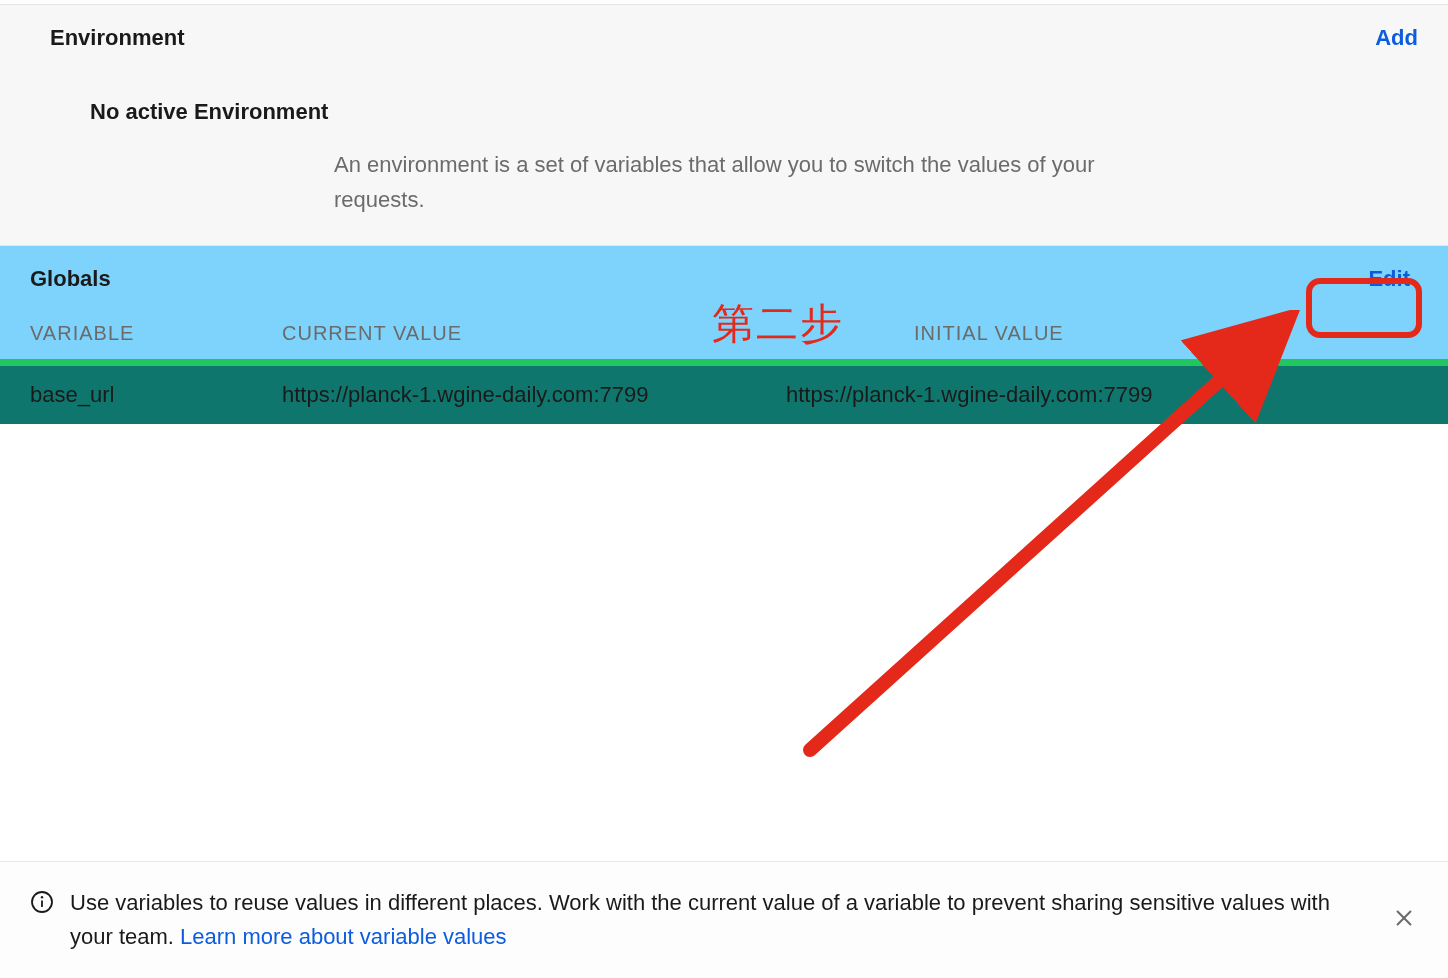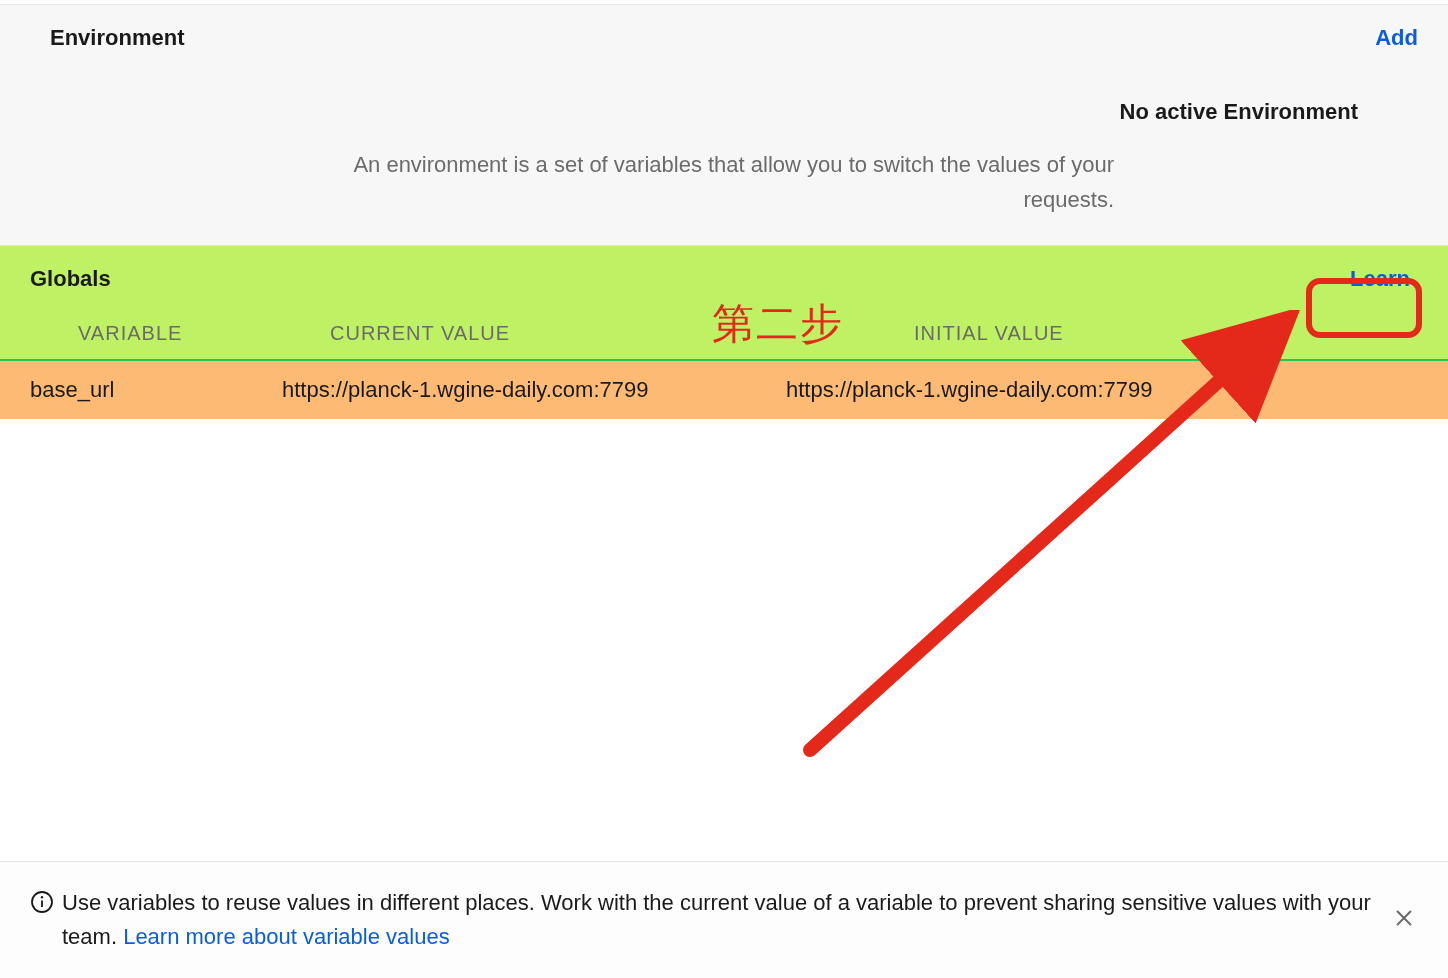--- a/index.html
+++ b/index.html
@@ -38,41 +38,41 @@
     color: #1a1a1a;
     margin-left: 20px;
   }
   .add-link {
     font-size: 22px;
     font-weight: 600;
     color: #0b5cde;
     cursor: pointer;
   }
   .empty-state {
-    text-align: right;
+    text-align: left;
     padding: 0 60px;
   }
   .empty-title {
     font-size: 22px;
     font-weight: 600;
     color: #1a1a1a;
     margin-bottom: 22px;
   }
   .empty-desc {
     font-size: 22px;
     color: #6b6b6b;
     line-height: 1.6;
     max-width: 780px;
     margin: 0 auto;
   }
 
   
   .globals-section {
-    background: #bef264;
-    border-bottom: 2px solid #22c55e;
+    background: #7dd3fc;
+    border-bottom: 7px solid #22c55e;
   }
   .globals-header {
     display: flex;
     justify-content: space-between;
     align-items: center;
     padding: 18px 30px 0 30px;
   }
   .globals-title {
     font-size: 22px;
     font-weight: 600;
@@ -82,51 +82,50 @@
     font-size: 22px;
     font-weight: 600;
     color: #0b5cde;
     cursor: pointer;
     padding: 2px 8px;
   }
 
   .table-head {
     display: flex;
     padding: 28px 30px 14px 30px;
-    margin-left: 48px;
   }
   .th {
     font-size: 20px;
     font-weight: 500;
     letter-spacing: 1px;
     color: #6b6b6b;
     text-transform: uppercase;
   }
   .col-var   { flex: 0 0 252px; }
   .col-init  { flex: 0 0 504px; }
   .col-curr  { flex: 1; }
 
-  .table-body { background: #fdba74; }
+  .table-body { background: #0f766e; }
   .tr {
     display: flex;
     padding: 16px 30px;
     font-size: 22px;
     color: #1a1a1a;
   }
 
   
   .footer-tip {
     position: absolute;
     left: 0; right: 0; bottom: 0;
     border-top: 1px solid #e6e6e6;
     background: #fdfdfd;
     padding: 24px 30px 24px 30px;
     display: flex;
     align-items: center;
-    gap: 8px;
+    gap: 16px;
     justify-content: center;
   }
   .info-icon {
     flex: 0 0 auto;
     width: 24px; height: 24px;
     display: inline-flex;
     margin-top: 4px;
     align-self: flex-start;
   }
   .info-icon svg { width: 24px; height: 24px; }
@@ -193,21 +192,21 @@
     </div>
     <div class="empty-state">
       <div class="empty-title">No active Environment</div>
       <div class="empty-desc">An environment is a set of variables that allow you to switch the values of your requests.</div>
     </div>
   </section>
 
   <section class="globals-section">
     <div class="globals-header">
       <div class="globals-title">Globals</div>
-      <a class="edit-link">Learn</a>
+      <a class="edit-link">Edit</a>
     </div>
     <div class="table-head">
       <div class="th col-var">VARIABLE</div>
       <div class="th col-curr">CURRENT VALUE</div>
       <div class="th col-init">INITIAL VALUE</div>
     </div>
   </section>
   <div class="table-body">
     <div class="tr">
       <div class="col-var">base_url</div>

